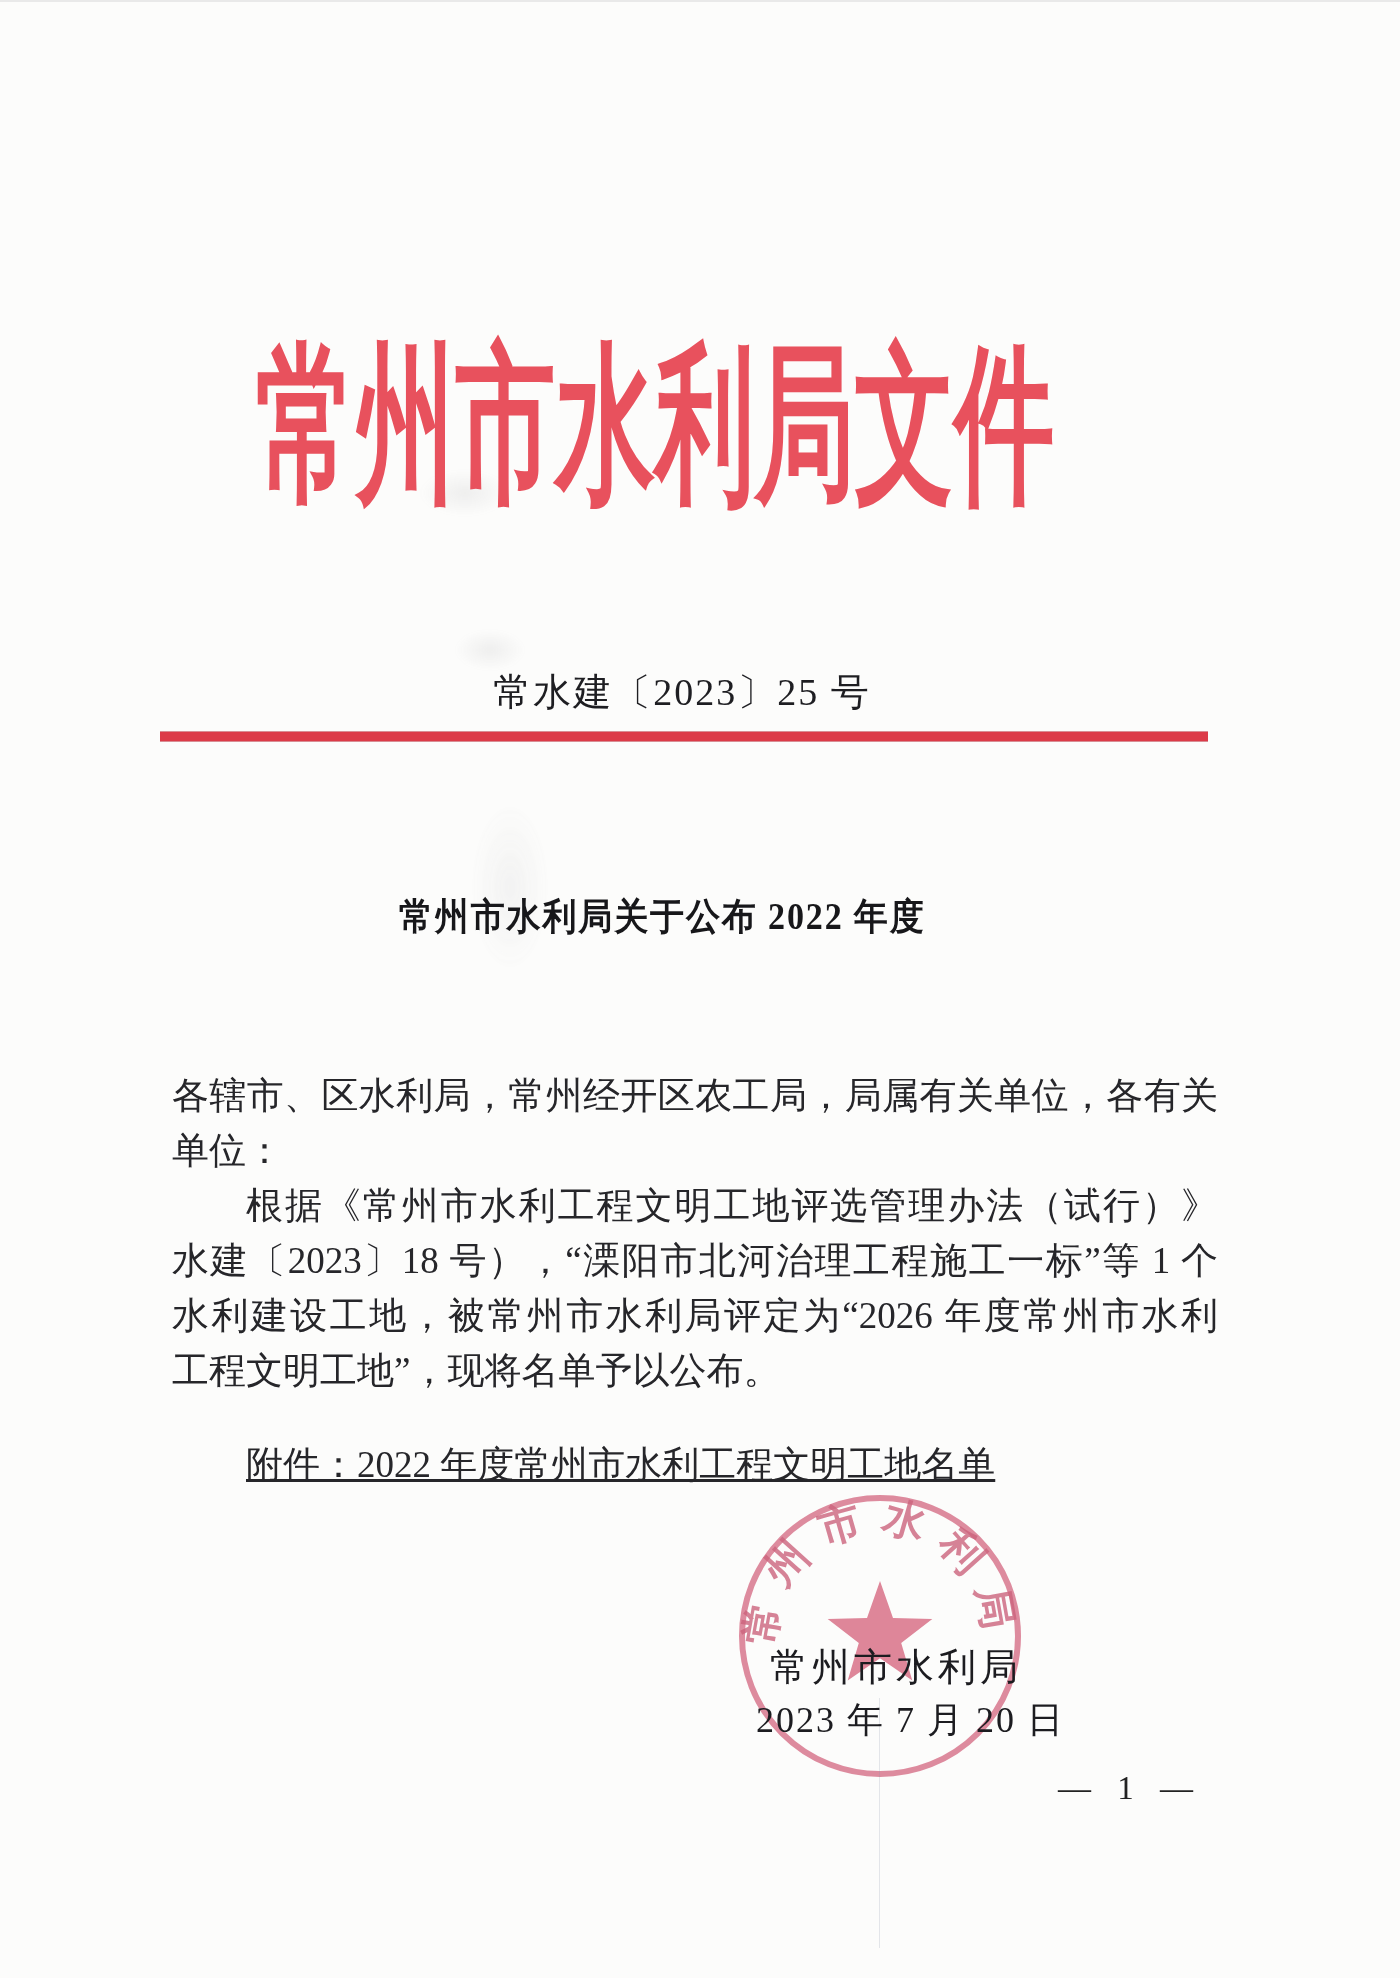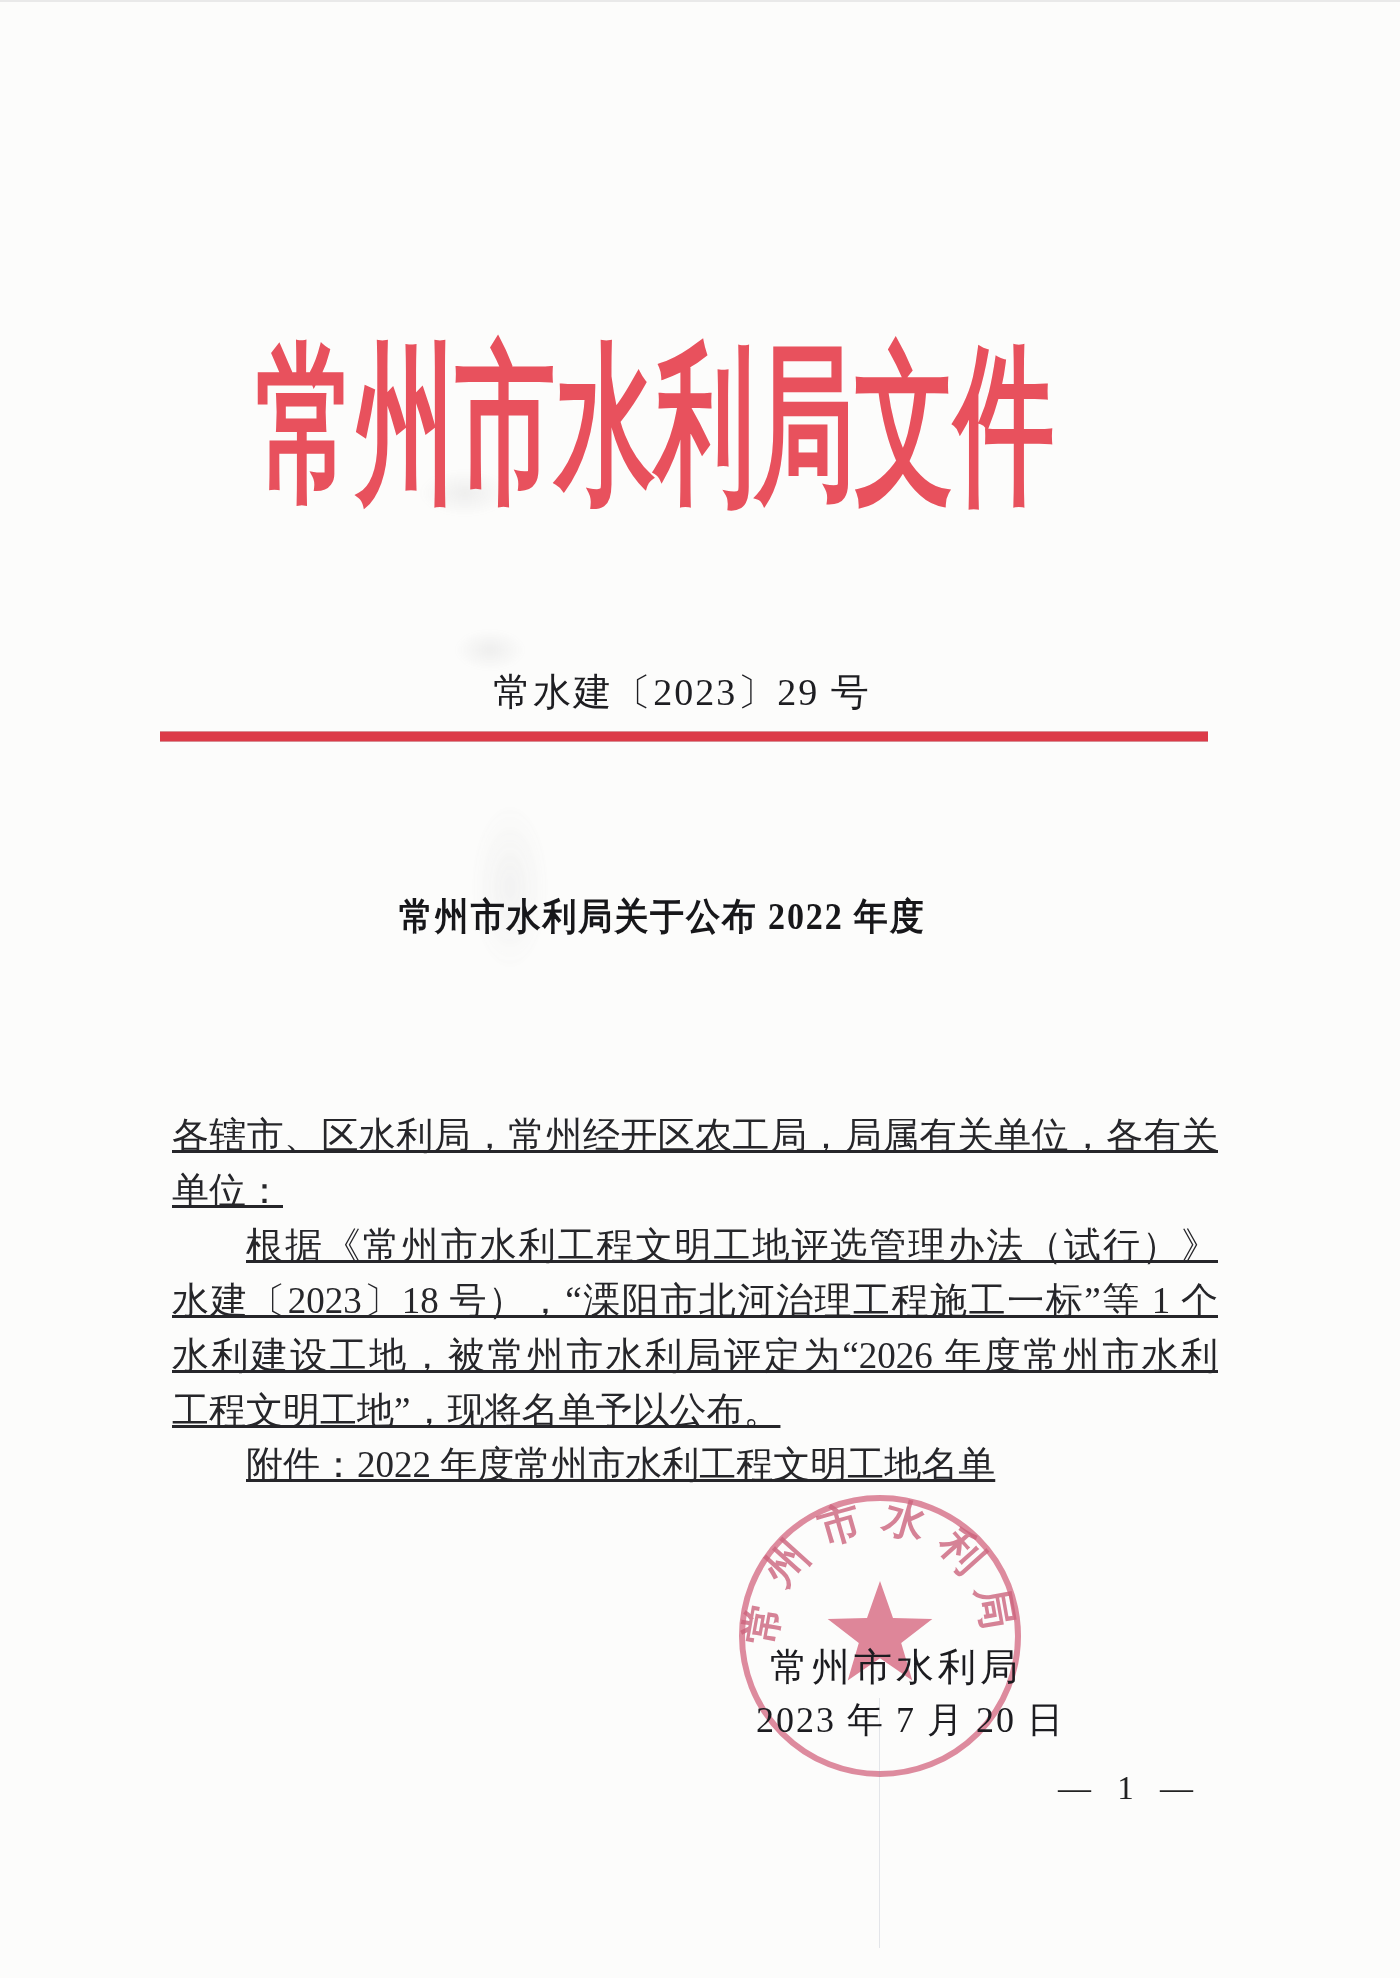--- a/index.html
+++ b/index.html
@@ -38,22 +38,22 @@
   
   .heading{
     position:absolute;left:0;top:852px;width:1324px;
     text-align:center;font-weight:bold;color:#17171a;
     font-size:37px;line-height:126px;white-space:nowrap;
   }
   .heading .hline{display:block;}
   .heading .hinner{display:inline-block;transform:scaleX(0.92);transform-origin:center center;letter-spacing:2px;}
   
   .body-block{
-    position:absolute;left:172px;top:1106px;width:1046px;
-    font-size:37px;line-height:55px;color:#26262a;text-decoration:underline;
+    position:absolute;left:172px;top:1066px;width:1046px;
+    font-size:37px;line-height:55px;color:#26262a;
   }
   .line{height:55px;overflow:hidden;}
   .line.j{text-align:justify;text-align-last:justify;}
   .line.indent{text-indent:2em;}
   .attachment{
     position:absolute;left:172px;top:1437px;width:1046px;
     font-size:37px;line-height:52px;text-indent:2em;color:#26262a;
     white-space:nowrap;
     text-decoration:underline;
   }
@@ -96,21 +96,21 @@
 <div class="page">
 
   <div class="smudge s1"></div>
   <div class="smudge s2"></div>
   <div class="smudge s3"></div>
 
   <div class="banner-wrap">
     <span class="banner">常州市水利局文件</span>
   </div>
 
-  <div class="doc-number">常水建〔2023〕29 号</div>
+  <div class="doc-number">常水建〔2023〕25 号</div>
 
   <div class="red-rule"></div>
 
   <div class="heading">
     <span class="hline"><span class="hinner">常州市水利局关于公布 2022 年度</span></span>
   </div>
 
   <div class="body-block">
     <div class="line j">各辖市、区水利局，常州经开区农工局，局属有关单位，各有关</div>
     <div class="line">单位：</div>

